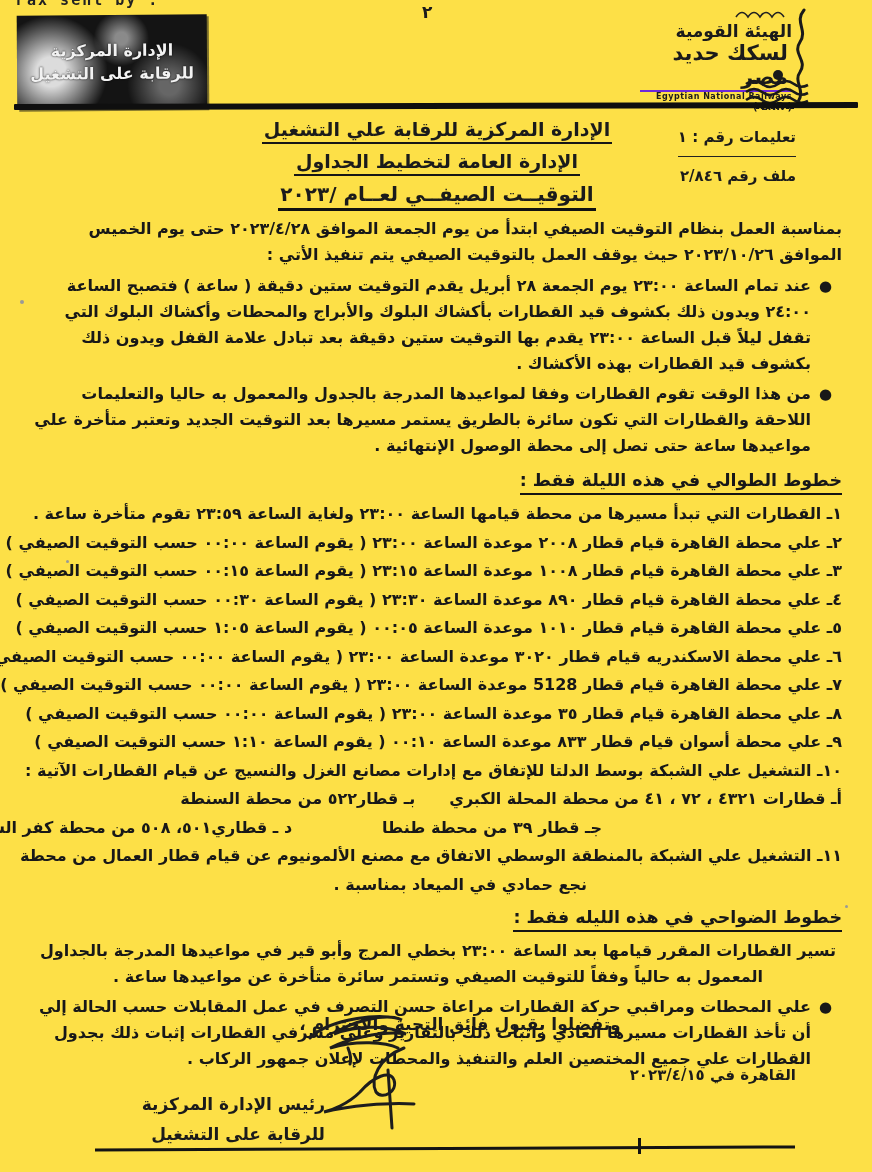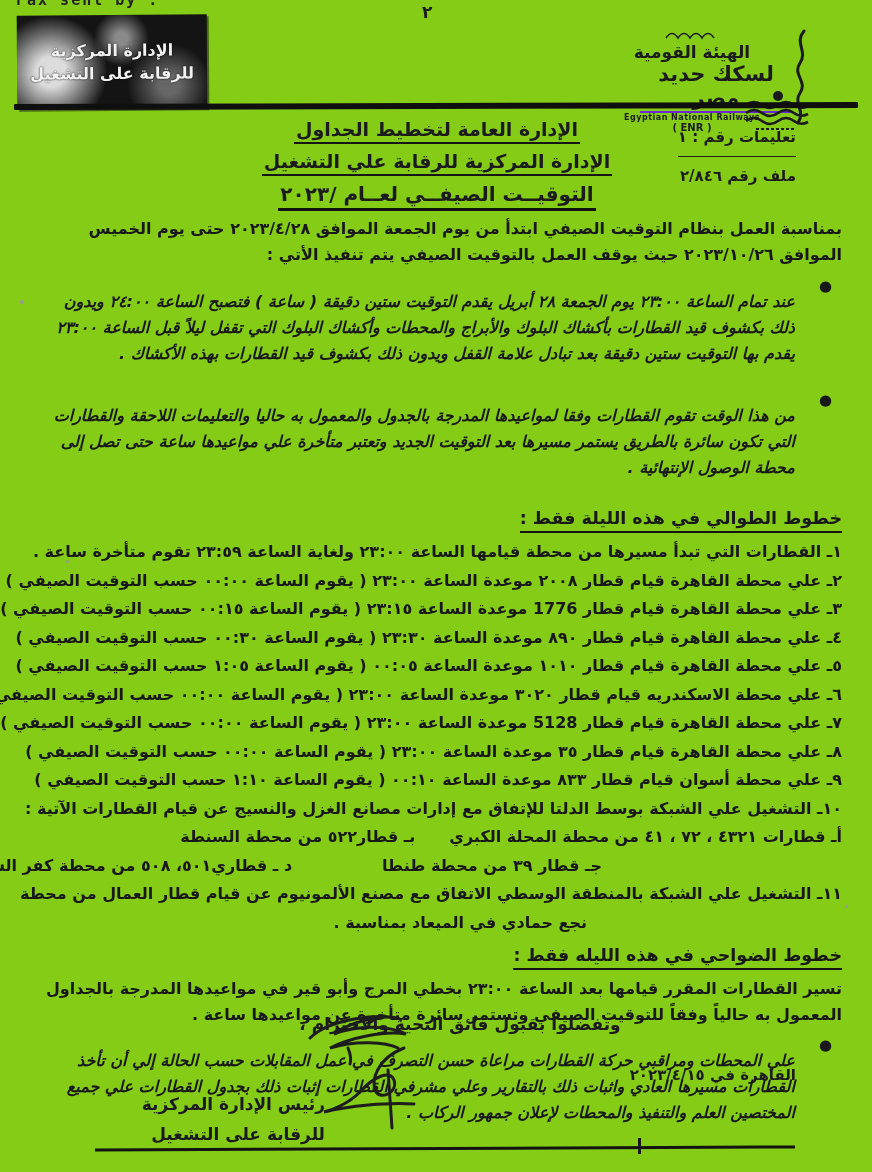--- a/index.html
+++ b/index.html
@@ -1,20 +1,20 @@
 <!DOCTYPE html>
 <html lang="ar"><head>
 <meta charset="utf-8">
 <style>
   html,body{margin:0;padding:0;background:#e8e8e6;}
   .page{
     position:relative;
     width:872px;height:1172px;
     margin:0 auto;
-    background:#84cc16;
+    background:#fde047;
     overflow:hidden;
     font-family:"DejaVu Sans", sans-serif;
     color:#1b1b1b;
   }
   
   .fax-line{
     position:absolute;top:-9px;left:16px;
     font-family:"DejaVu Sans Mono", monospace;
     font-size:15px;font-weight:700;color:#222;letter-spacing:2px;
   }
@@ -28,21 +28,21 @@
       radial-gradient(circle at 80% 75%, rgba(255,255,255,.35) 0 6%, rgba(255,255,255,0) 25%),
       #141414;
     color:#f2f2f2;
     display:flex;flex-direction:column;justify-content:center;align-items:center;gap:4px;
     text-align:center;font-weight:700;font-size:16px;
     box-shadow:2px 2px 0 rgba(20,20,20,.55);
     transform:rotate(-.4deg);
   }
   .stamp div{text-shadow:0 0 2px #000;}
   
-  .logo{position:absolute;top:27px;left:592px;width:200px;text-align:center;direction:rtl;}
+  .logo{position:absolute;top:6px;left:592px;width:200px;text-align:right;direction:rtl;}
   .logo-orn{height:14px;margin-bottom:1px;}
   .logo-l1{font-size:17px;font-weight:700;}
   .logo-l2{font-size:21px;font-weight:700;letter-spacing:1px;border-bottom:2px solid #6d28d9;display:inline-block;padding:0 4px 1px;margin-left:48px;}
   .logo-en{font-size:8px;font-weight:700;letter-spacing:.5px;direction:ltr;}
   .logo-abbr{font-size:10px;font-weight:700;direction:ltr;}
   .logo-swirl{position:absolute;top:2px;left:196px;}
   .logo-wave{position:absolute;top:62px;left:150px;}
   .divider{position:absolute;top:103px;left:14px;width:844px;height:6px;background:#0f0f0f;transform:rotate(-.12deg);border-radius:1px;}
   
   .meta{position:absolute;top:128px;left:646px;width:150px;direction:rtl;text-align:right;font-size:15px;font-weight:600;}
@@ -54,32 +54,32 @@
   .titles .t3{font-size:20px;letter-spacing:.5px;border-bottom:3px solid #111;}
   
   .body{
     position:absolute;top:216px;right:30px;left:34px;
     direction:rtl;text-align:right;
     font-size:16px;font-weight:600;line-height:26px;color:#181818;
   }
   .intro{font-weight:700;margin:0 0 5px;}
   .brow{display:flex;gap:8px;margin:0 0 4px;}
   .brow .dot{flex:0 0 auto;font-size:15px;line-height:26px;padding-right:10px;}
-  .brow p{margin:16px;font-style:italic;}
+  .brow p{margin:0;}
   .sec-h{
     display:inline-block;font-size:17.5px;font-weight:700;
     border-bottom:2.2px solid #141414;padding-bottom:0;margin:4px 0 6px;
   }
   .item{margin:0 0 2.5px;white-space:nowrap;}
   .subrow{display:flex;margin:0 0 2.5px;white-space:nowrap;}
   .subrow.ab .s2{margin-right:34px;}
   .subrow.cd{padding-right:240px;}
   .subrow.cd .s2{margin-right:90px;}
   .l2-indent{margin-right:255px;}
-  .para{margin:0 0 4px;}
+  .para{margin:0 0 4px;text-align:center;}
   
   .closing{position:absolute;top:1014px;left:250px;width:420px;text-align:center;direction:rtl;font-size:17px;font-weight:700;}
   .dateline{position:absolute;top:1066px;left:596px;width:200px;direction:rtl;text-align:right;font-size:15px;font-weight:600;}
   .sig-block{position:absolute;top:1094px;left:100px;width:225px;text-align:right;direction:rtl;font-size:17px;font-weight:700;}
   .sig-block .s1{margin-bottom:10px;}
   .sig-scribble-1{position:absolute;top:1008px;left:290px;}
   .sig-scribble-2{position:absolute;top:1040px;left:318px;}
   .bottom-rule{position:absolute;top:1147px;left:95px;width:700px;height:3px;background:#131313;transform:rotate(-.25deg);}
   .bottom-tick{position:absolute;top:1138px;left:638px;width:2.5px;height:16px;background:#131313;}
   .speck{position:absolute;background:#9a9a96;border-radius:50%;}
@@ -124,42 +124,42 @@
   </div>
 
   <div class="divider"></div>
 
   <div class="meta">
     <span class="meta-instr">تعليمات رقم : ١</span>
     <div class="meta-file">ملف رقم ٢/٨٤٦</div>
   </div>
 
   <div class="titles">
+    <div><span class="t">الإدارة المركزية للرقابة علي التشغيل</span></div>
     <div><span class="t">الإدارة العامة لتخطيط الجداول</span></div>
-    <div><span class="t">الإدارة المركزية للرقابة علي التشغيل</span></div>
     <div><span class="t t3">التوقيــت الصيفــي لعــام /٢٠٢٣</span></div>
   </div>
 
   <div class="body">
     <p class="intro">بمناسبة العمل بنظام التوقيت الصيفي ابتدأ من يوم الجمعة الموافق ٢٠٢٣/٤/٢٨ حتى يوم الخميس الموافق ٢٠٢٣/١٠/٢٦ حيث يوقف العمل بالتوقيت الصيفي يتم تنفيذ الأتي :</p>
 
     <div class="brow">
       <span class="dot">●</span>
       <p>عند تمام الساعة ٢٣:٠٠ يوم الجمعة ٢٨ أبريل يقدم التوقيت ستين دقيقة ( ساعة ) فتصبح الساعة ٢٤:٠٠ ويدون ذلك بكشوف قيد القطارات بأكشاك البلوك والأبراج والمحطات وأكشاك البلوك التي تقفل ليلاً قبل الساعة ٢٣:٠٠ يقدم بها التوقيت ستين دقيقة بعد تبادل علامة القفل ويدون ذلك بكشوف قيد القطارات بهذه الأكشاك .</p>
     </div>
     <div class="brow">
       <span class="dot">●</span>
       <p>من هذا الوقت تقوم القطارات وفقا لمواعيدها المدرجة بالجدول والمعمول به حاليا والتعليمات اللاحقة والقطارات التي تكون سائرة بالطريق يستمر مسيرها بعد التوقيت الجديد وتعتبر متأخرة علي مواعيدها ساعة حتى تصل إلى محطة الوصول الإنتهائية .</p>
     </div>
 
     <div><span class="sec-h">خطوط الطوالي في هذه الليلة فقط :</span></div>
 
     <div class="item">١ـ القطارات التي تبدأ مسيرها من محطة قيامها الساعة ٢٣:٠٠ ولغاية الساعة ٢٣:٥٩ تقوم متأخرة ساعة .</div>
     <div class="item">٢ـ علي محطة القاهرة قيام قطار ٢٠٠٨ موعدة الساعة ٢٣:٠٠ ( يقوم الساعة ٠٠:٠٠ حسب التوقيت الصيفي )</div>
-    <div class="item">٣ـ علي محطة القاهرة قيام قطار 1776 موعدة الساعة ٢٣:١٥ ( يقوم الساعة ٠٠:١٥ حسب التوقيت الصيفي )</div>
+    <div class="item">٣ـ علي محطة القاهرة قيام قطار ١٠٠٨ موعدة الساعة ٢٣:١٥ ( يقوم الساعة ٠٠:١٥ حسب التوقيت الصيفي )</div>
     <div class="item">٤ـ علي محطة القاهرة قيام قطار ٨٩٠ موعدة الساعة ٢٣:٣٠ ( يقوم الساعة ٠٠:٣٠ حسب التوقيت الصيفي )</div>
     <div class="item">٥ـ علي محطة القاهرة قيام قطار ١٠١٠ موعدة الساعة ٠٠:٠٥ ( يقوم الساعة ١:٠٥ حسب التوقيت الصيفي )</div>
     <div class="item">٦ـ علي محطة الاسكندريه قيام قطار ٣٠٢٠ موعدة الساعة ٢٣:٠٠ ( يقوم الساعة ٠٠:٠٠ حسب التوقيت الصيفي )</div>
     <div class="item">٧ـ علي محطة القاهرة قيام قطار 5128 موعدة الساعة ٢٣:٠٠ ( يقوم الساعة ٠٠:٠٠ حسب التوقيت الصيفي )</div>
     <div class="item">٨ـ علي محطة القاهرة قيام قطار ٣٥ موعدة الساعة ٢٣:٠٠ ( يقوم الساعة ٠٠:٠٠ حسب التوقيت الصيفي )</div>
     <div class="item">٩ـ علي محطة أسوان قيام قطار ٨٣٣ موعدة الساعة ٠٠:١٠ ( يقوم الساعة ١:١٠ حسب التوقيت الصيفي )</div>
     <div class="item">١٠ـ التشغيل علي الشبكة بوسط الدلتا للإتفاق مع إدارات مصانع الغزل والنسيج عن قيام القطارات الآتية :</div>
 
     <div class="subrow ab">
       <span class="s1">أـ قطارات ٤٣٢١ ، ٧٢ ، ٤١ من محطة المحلة الكبري</span>

